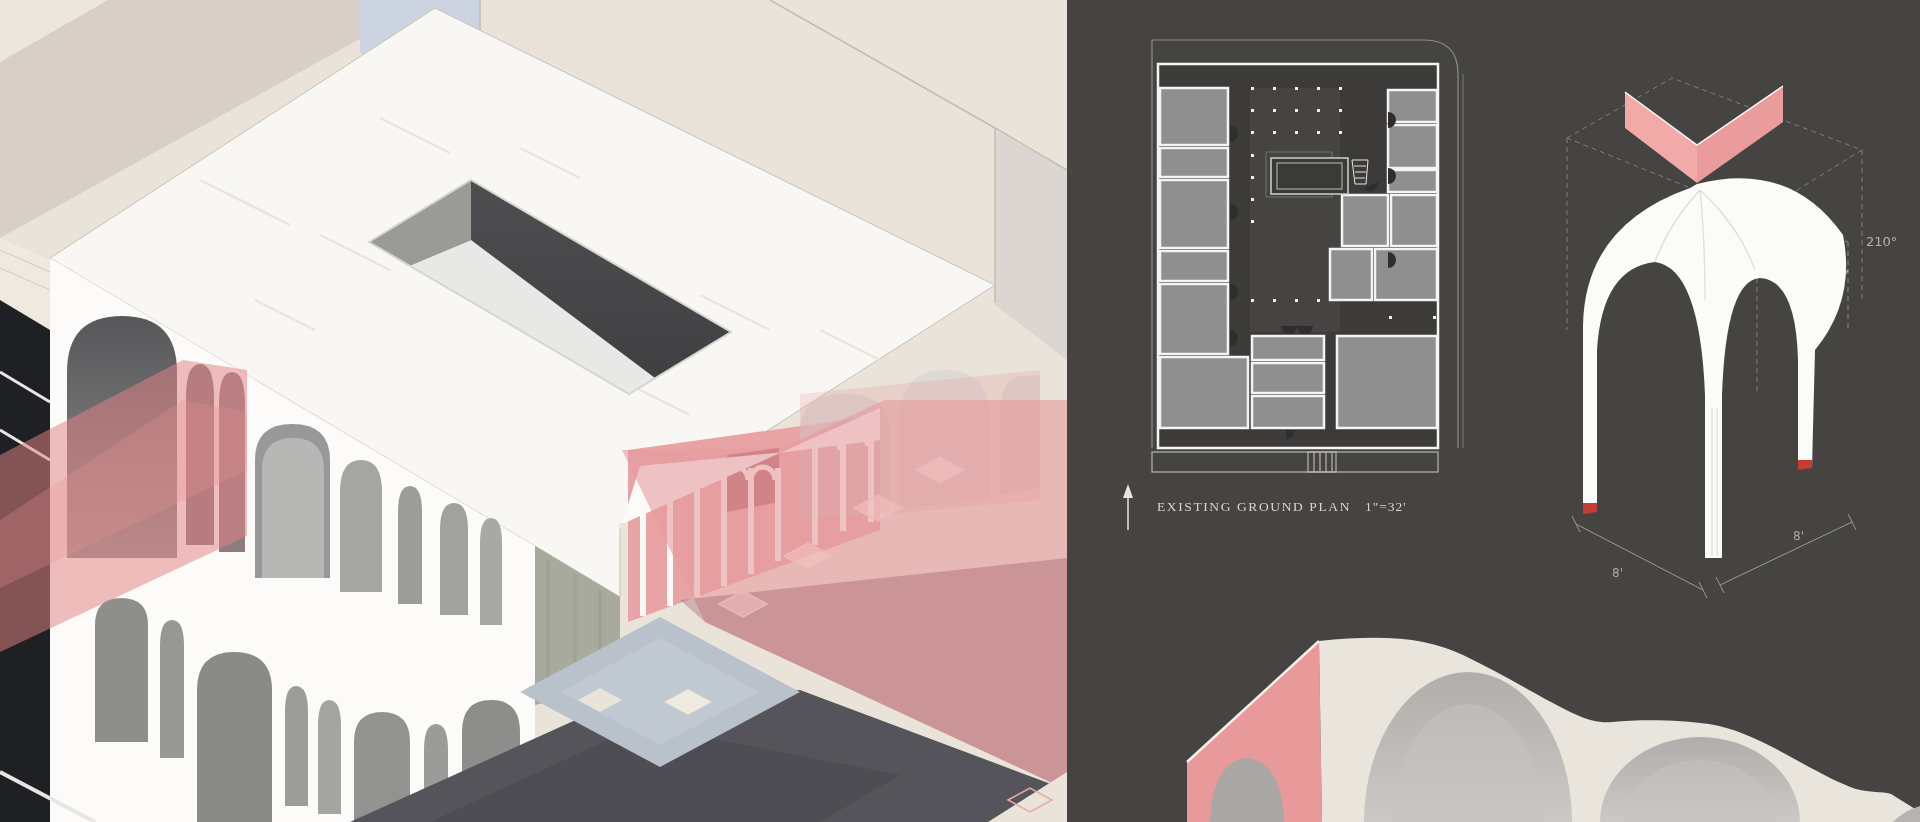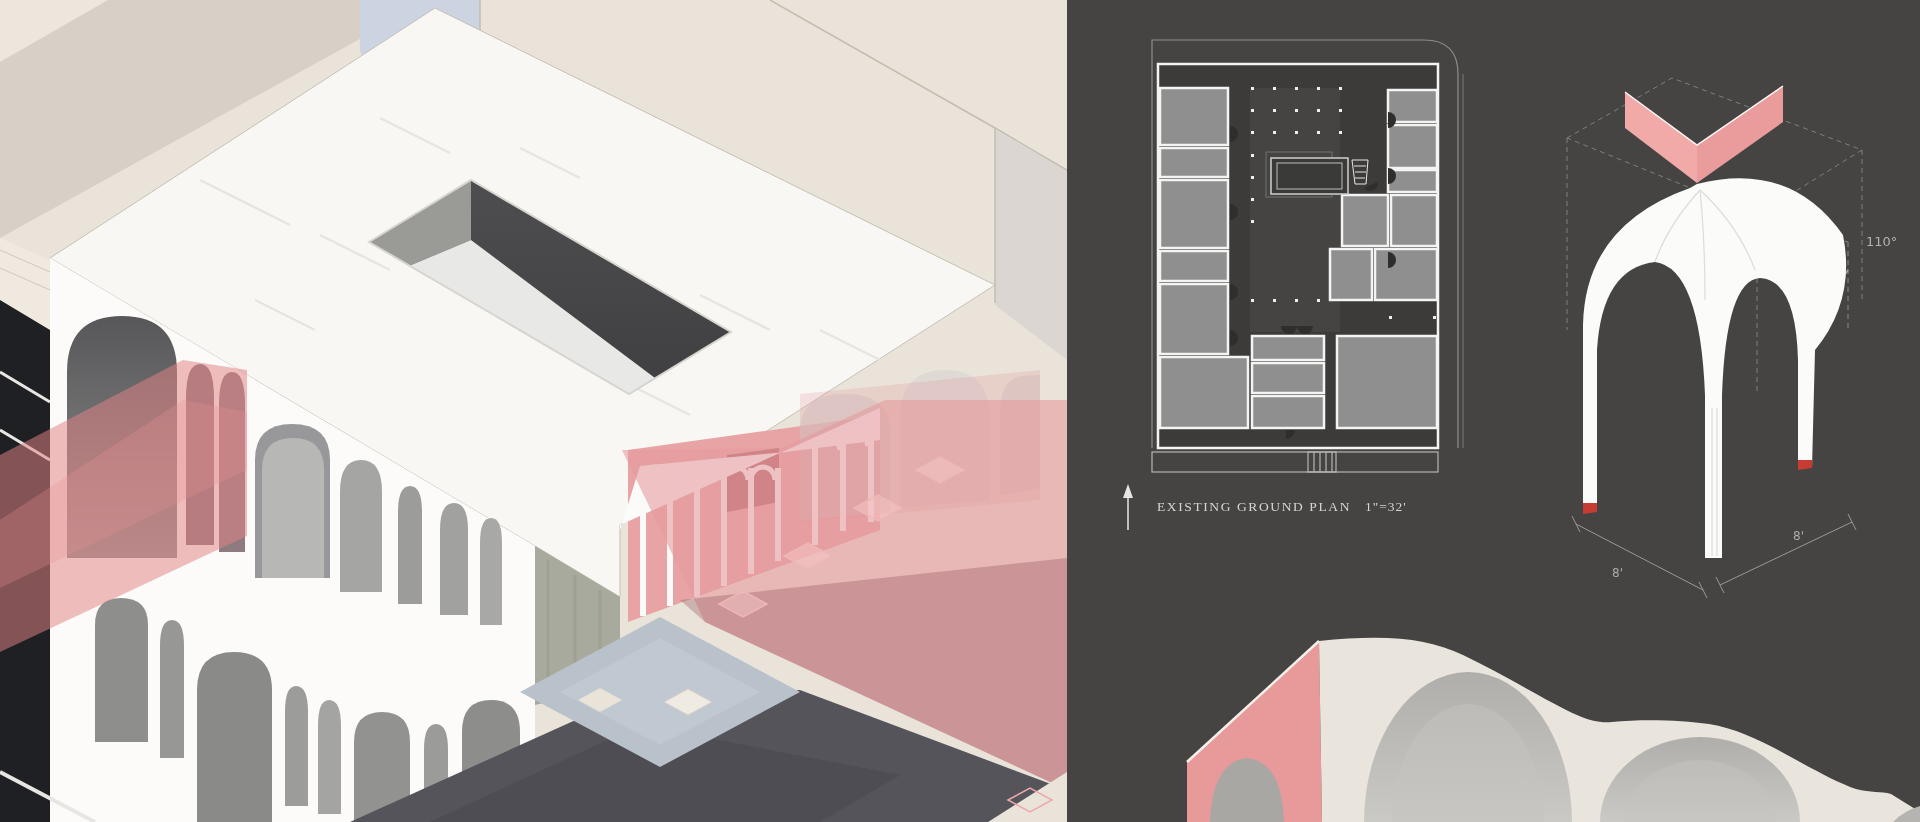--- a/index.html
+++ b/index.html
@@ -321,17 +321,17 @@
       <path d="M1392,822 A76,118 0 0 1 1544,822 Z" fill="#c6c4c0" opacity=".5"></path>
       <path d="M1600,822 A100,85 0 0 1 1800,822 Z" fill="url(#gVaultFace)"></path>
       <path d="M1624,822 A76,62 0 0 1 1776,822 Z" fill="#c6c4c0" opacity=".5"></path>
       <path d="M1893,822 A60,55 0 0 1 1920,806 L1920,822 Z" fill="#b6b4b1"></path>
     </g>
   </svg>
 
   <div class="label" id="plan-caption">
     <span>EXISTING GROUND PLAN</span><span class="scale">1"=32'</span>
   </div>
-  <div class="label" id="angle-label">110°</div>
+  <div class="label" id="angle-label">210°</div>
   <div class="label" id="dim-label-1">8'</div>
   <div class="label" id="dim-label-2">8'</div>
 
 </div>
 
 </body></html>

